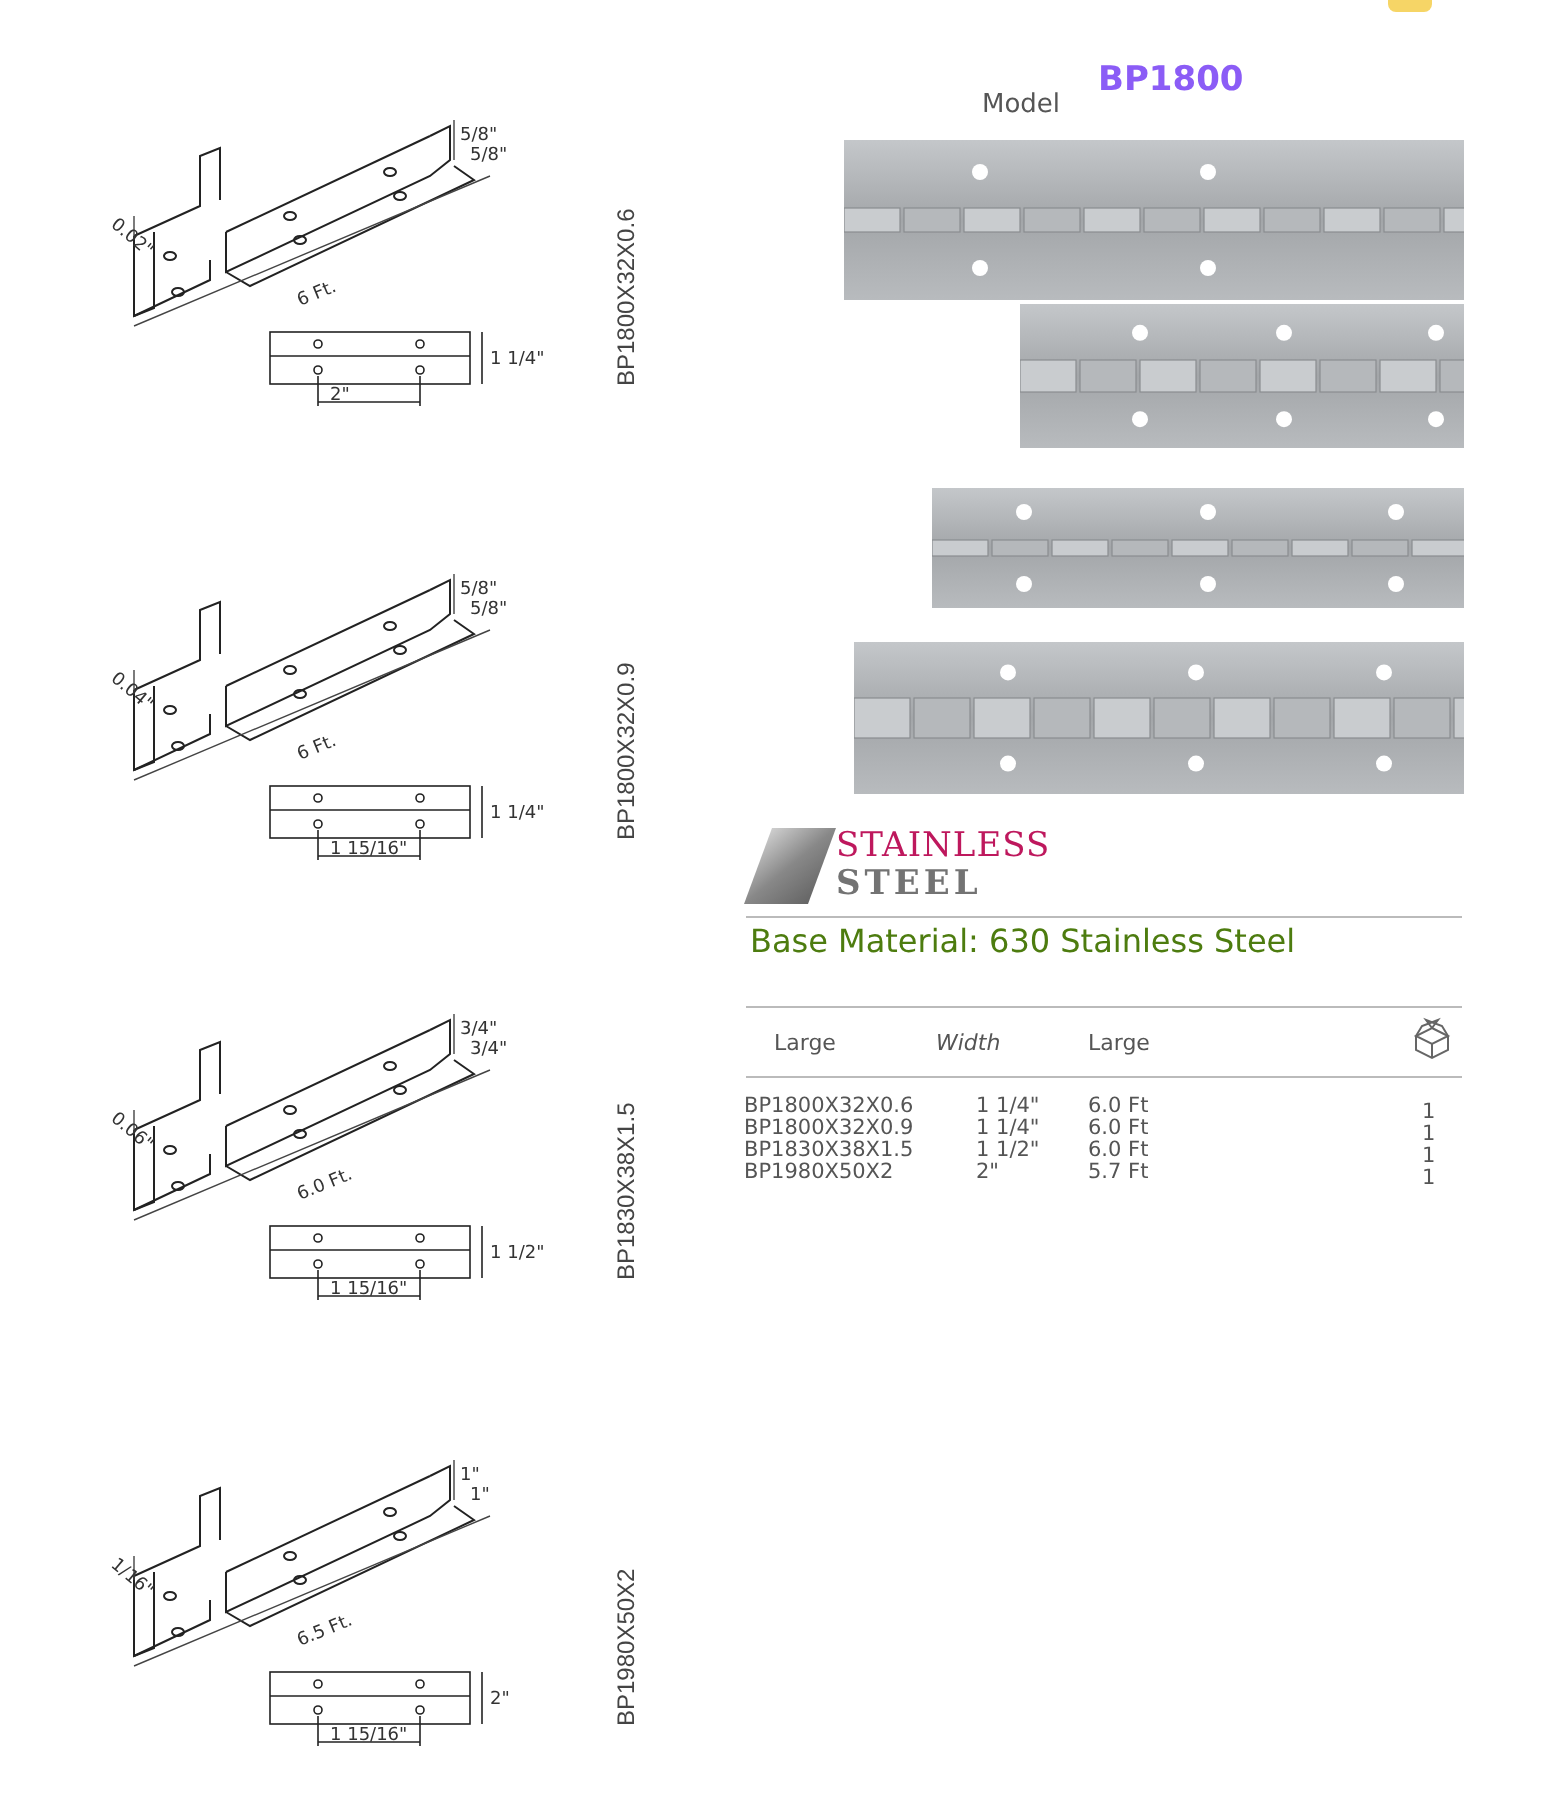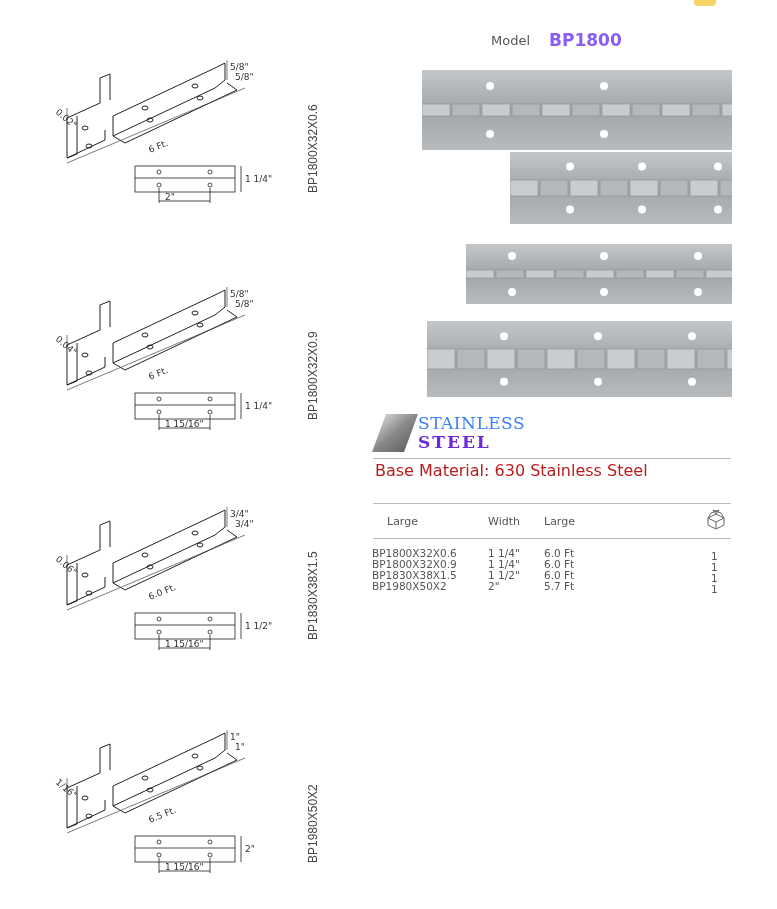--- a/index.html
+++ b/index.html
@@ -1,28 +1,28 @@
 <!DOCTYPE html>
 <html><head>
 <meta charset="utf-8">
 <style>
   html,body{margin:0;padding:0;background:#fff;}
   body{width:777px;height:909px;position:relative;overflow:hidden;font-family:"DejaVu Sans",sans-serif;color:#333;}
   .abs{position:absolute;}
   .corner-tab{left:694px;top:0;width:22px;height:6px;background:#f6d566;border-radius:0 0 4px 4px;}
-  .model-label{left:491px;top:33px;font-size:13px;color:#555;text-align:center;}
+  .model-label{left:491px;top:45px;font-size:13px;color:#555;text-align:center;}
   .model-value{left:549px;top:30px;font-size:17px;font-weight:bold;color:#8b5cf6;}
   .drawing{position:absolute;}
   .vcode{position:absolute;font-family:"Liberation Sans",sans-serif;font-size:12px;color:#444;transform:rotate(-90deg);transform-origin:left top;white-space:nowrap;}
   .photo{position:absolute;}
   .ss-logo{left:372px;top:414px;width:160px;height:40px;}
-  .ss-top{position:absolute;left:46px;top:-1px;font-family:"DejaVu Serif",serif;font-size:17px;color:#3b82f6;letter-spacing:0.5px;}
-  .ss-bottom{position:absolute;left:46px;top:18px;font-family:"DejaVu Serif",serif;font-size:17px;font-weight:bold;color:#6d28d9;letter-spacing:2px;}
+  .ss-top{position:absolute;left:46px;top:-1px;font-family:"DejaVu Serif",serif;font-size:17px;color:#be185d;letter-spacing:0.5px;}
+  .ss-bottom{position:absolute;left:46px;top:18px;font-family:"DejaVu Serif",serif;font-size:17px;font-weight:bold;color:#737373;letter-spacing:2px;}
   .rule{position:absolute;height:1px;background:#bbb;}
-  .material{left:375px;top:461px;font-size:16px;color:#b91c1c;line-height:19px;text-align:center;}
+  .material{left:375px;top:461px;font-size:16px;color:#4d7c0f;line-height:19px;text-align:center;}
   .th{position:absolute;top:515px;font-size:11px;color:#555;}
   .row{position:absolute;font-size:10.5px;color:#555;white-space:nowrap;}
 </style>
 </head>
 <body>
 
 <div class="abs corner-tab"></div>
 <div class="abs model-label">Model</div>
 <div class="abs model-value">BP1800</div>
 
@@ -307,21 +307,21 @@
   <div class="ss-top">STAINLESS</div>
   <div class="ss-bottom">STEEL</div>
 </div>
 <div class="rule" style="left:373px;top:458px;width:358px;"></div>
 <div class="abs material">
   <div>Base Material: 630 Stainless Steel</div>
 </div>
 <div class="rule" style="left:373px;top:503px;width:358px;"></div>
 
 <div class="th" style="left:387px;">Large</div>
-<div class="th" style="left:488px;">Width</div>
+<div class="th" style="left:468px;font-style:italic;">Width</div>
 <div class="th" style="left:544px;">Large</div>
 <svg class="abs" style="left:706px;top:508px" width="20" height="22" viewBox="0 0 20 22">
   <g fill="none" stroke="#666" stroke-width="1">
     <polygon points="10,6 18,10 10,14 2,10"></polygon>
     <polyline points="2,10 2,17 10,21 18,17 18,10"></polyline>
     <line x1="10" y1="14" x2="10" y2="21"></line>
     <polyline points="2,10 5,5 13,2 10,6"></polyline>
     <polyline points="18,10 15,5 7,2 10,6"></polyline>
   </g>
 </svg>

